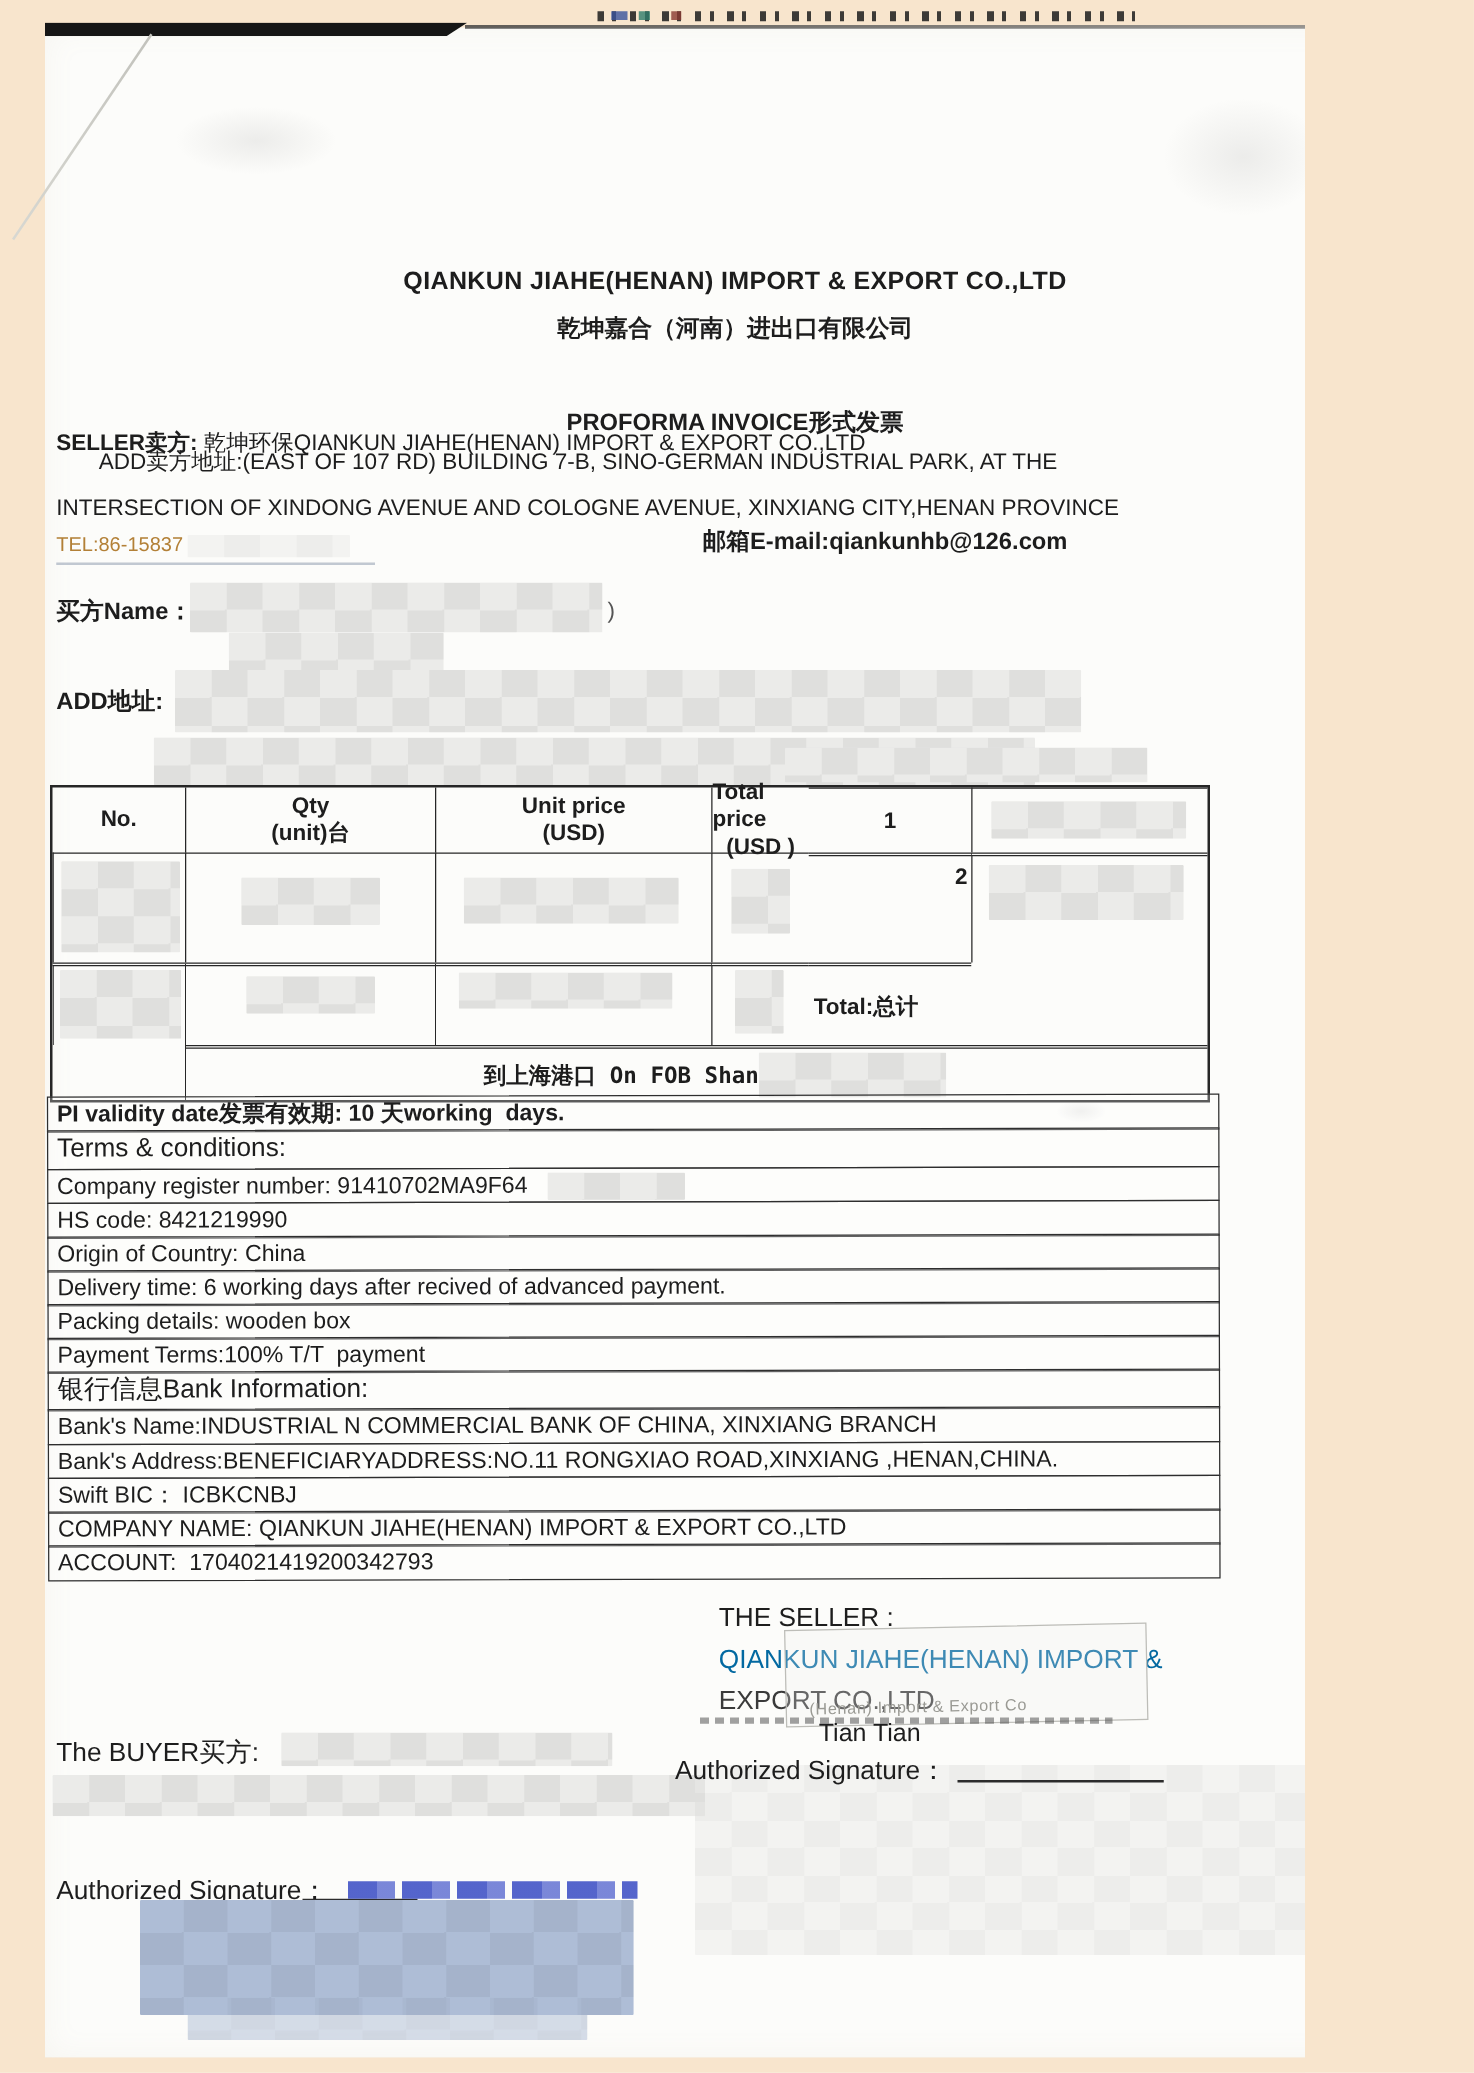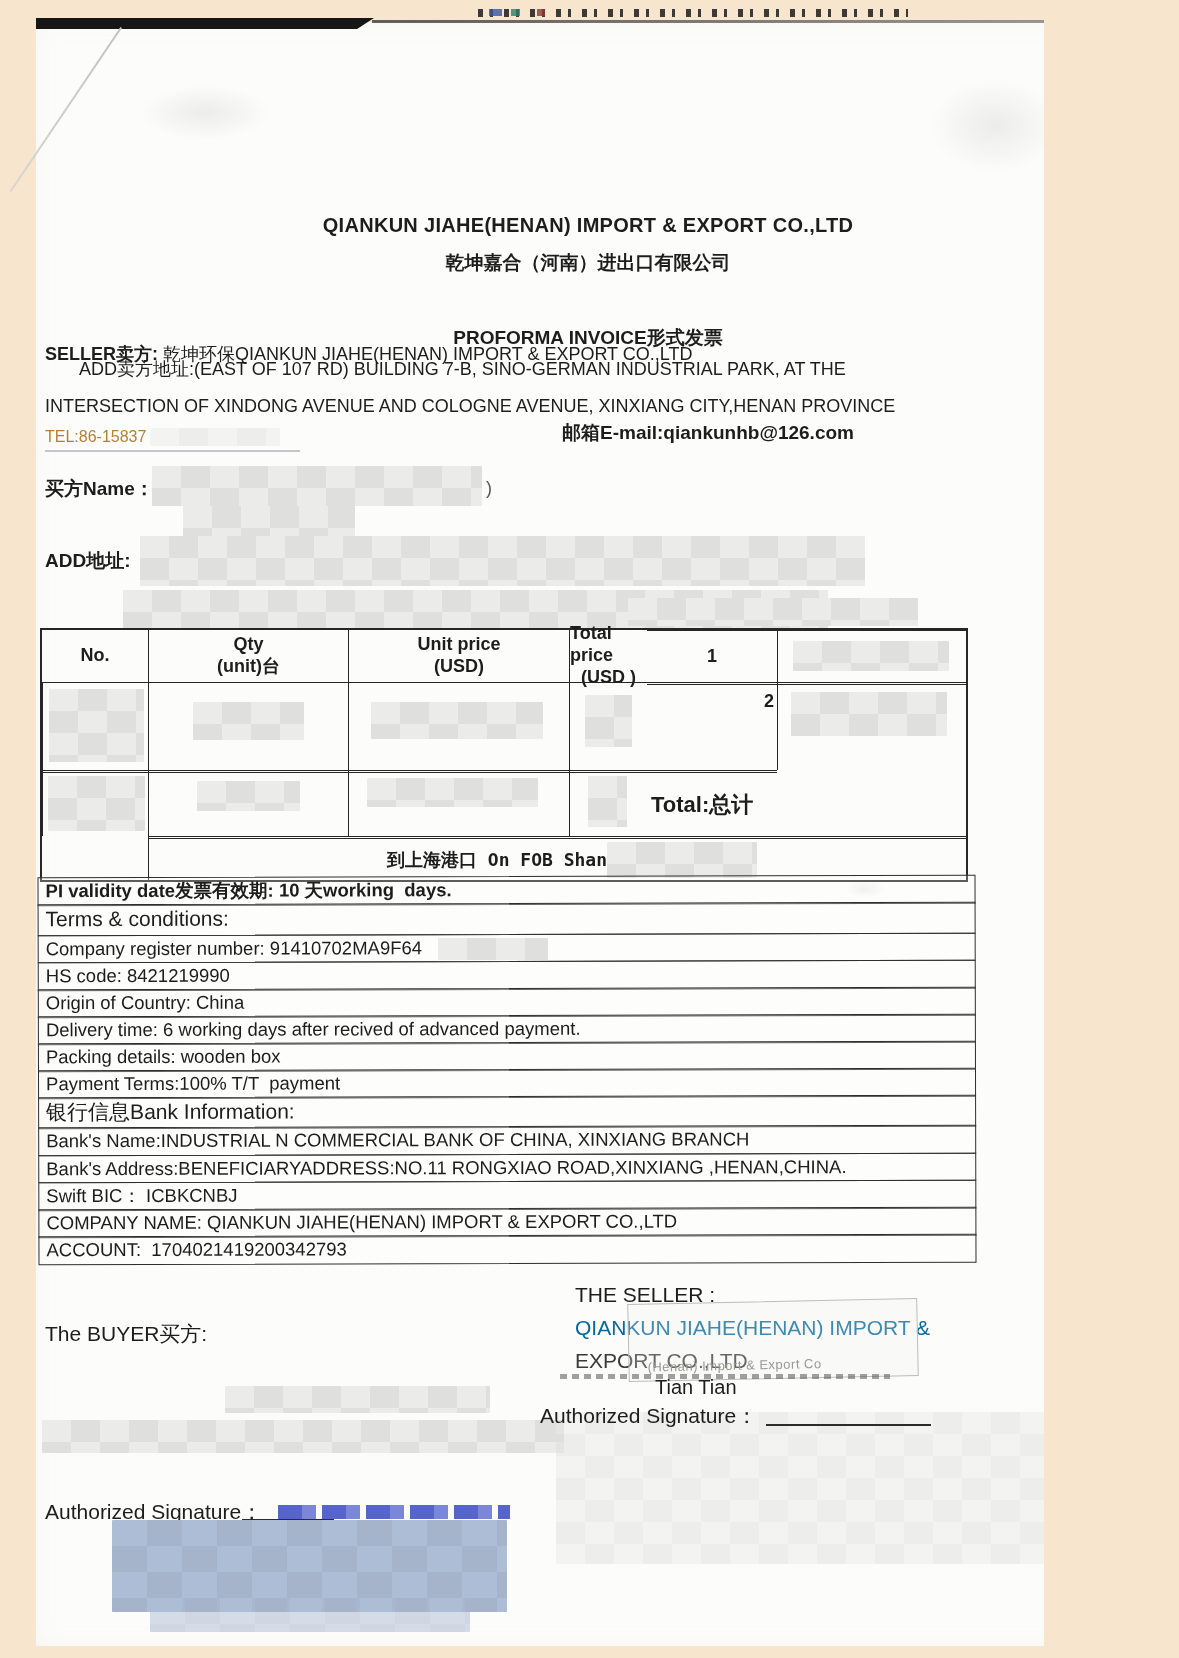--- a/index.html
+++ b/index.html
@@ -176,21 +176,21 @@
         <div class="blur" style="left:24%;right:24%;top:12%;bottom:40%;"></div>
       </div>
     <div class="tc dbl">
         <div class="blur" style="left:8%;right:14%;top:8%;bottom:46%;"></div>
       </div>
     <div class="tc dbl">
         <div class="blur" style="left:24%;right:26%;top:4%;bottom:14%;"></div>
       </div>
 
     <div class="tc nl dbl" style="display:flex;align-items:center;">
-      <span class="bold" style="font-size:22px;padding-left:4px;">Total:总计</span>
+      <span class="bold" style="font-size:18px;padding-left:4px;">Total:总计</span>
     </div>
     <div class="tc dbl" style="grid-column:2/7;display:flex;align-items:center;">
       <span style="font-family:'DejaVu Sans Mono', monospace;font-weight:600;font-size:18px;padding-left:238px;white-space:pre;">到上海港口 On FOB Shangha</span>
       <div class="blur" style="left:458px;top:3px;width:150px;height:36px;"></div>
     </div>
   </div>
 
   <div class="terms">
     <div class="trow hd">PI validity date发票有效期: 10 天working  days.</div>
     <div class="trow big">Terms &amp; conditions:</div>
@@ -202,21 +202,21 @@
     <div class="trow">Payment Terms:100% T/T  payment</div>
     <div class="trow big">银行信息Bank Information:</div>
     <div class="trow">Bank's Name:INDUSTRIAL N COMMERCIAL BANK OF CHINA, XINXIANG BRANCH</div>
     <div class="trow">Bank's Address:BENEFICIARYADDRESS:NO.11 RONGXIAO ROAD,XINXIANG ,HENAN,CHINA.</div>
     <div class="trow">Swift BIC： ICBKCNBJ</div>
     <div class="trow">COMPANY NAME: QIANKUN JIAHE(HENAN) IMPORT &amp; EXPORT CO.,LTD</div>
     <div class="trow">ACCOUNT:  1704021419200342793</div>
   </div>
   <div class="blur" style="left:438px;top:938px;width:110px;height:22px;"></div>
 
-  <div class="line" style="left:45px;top:1320px;font-size:21px;">The BUYER买方:</div>
+  <div class="line" style="left:45px;top:1388px;font-size:21px;">The BUYER买方:</div>
   <div class="blur" style="left:225px;top:1386px;width:265px;height:27px;"></div>
   <div class="blur" style="left:42px;top:1420px;width:522px;height:33px;"></div>
   <div class="blur light" style="left:556px;top:1412px;width:528px;height:152px;"></div>
   <div class="line" style="left:45px;top:1498px;font-size:21px;">Authorized Signature：</div>
   <div class="sig-underline" style="left:242px;top:1519px;width:92px;"></div>
   <div class="abs" style="left:278px;top:1505px;width:232px;height:14px;opacity:.8;background:repeating-linear-gradient(90deg,#2b3fc0 0 24px,#5a6ad0 24px 38px,transparent 38px 44px);"></div>
   <div class="blur blue" style="left:112px;top:1520px;width:395px;height:92px;"></div>
   <div class="blur blue light" style="left:150px;top:1598px;width:320px;height:34px;"></div>
 
   <div class="line" style="left:575px;top:1283px;font-size:21px;">THE SELLER :</div>

